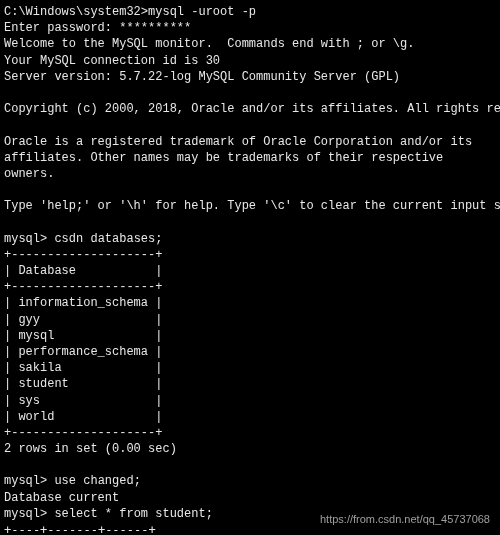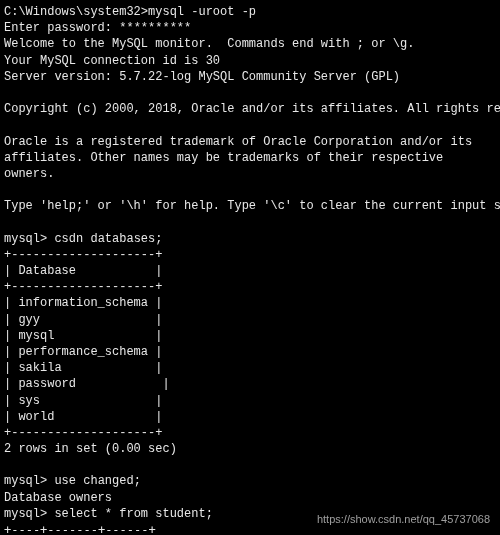--- a/index.html
+++ b/index.html
@@ -51,33 +51,33 @@
 <span class="line"> </span>
 <span class="line"><span>mysql&gt;</span> <span>csdn databases;</span></span>
 <span class="table-border">+--------------------+</span>
 <span class="table-border">| Database           |</span>
 <span class="table-border">+--------------------+</span>
 <span class="table-border">| information_schema |</span>
 <span class="table-border">| gyy                |</span>
 <span class="table-border">| mysql              |</span>
 <span class="table-border">| performance_schema |</span>
 <span class="table-border">| sakila             |</span>
-<span class="table-border">| password            |</span>
+<span class="table-border">| student            |</span>
 <span class="table-border">| sys                |</span>
 <span class="table-border">| world              |</span>
 <span class="table-border">+--------------------+</span>
 <span class="line">2 rows in set (0.00 sec)</span>
 <span class="line"> </span>
 <span class="line"><span>mysql&gt;</span> <span>use changed;</span></span>
-<span class="line">Database owners</span>
+<span class="line">Database current</span>
 <span class="line"><span>mysql&gt;</span> <span>select * from student;</span></span>
 <span class="table-border cjk">+----+-------+------+</span>
 
 
 
 
 
 
 
 
 </div>
 
-<div class="watermark">https://show.csdn.net/qq_45737068</div>
+<div class="watermark">https://from.csdn.net/qq_45737068</div>
 
 </body></html>

